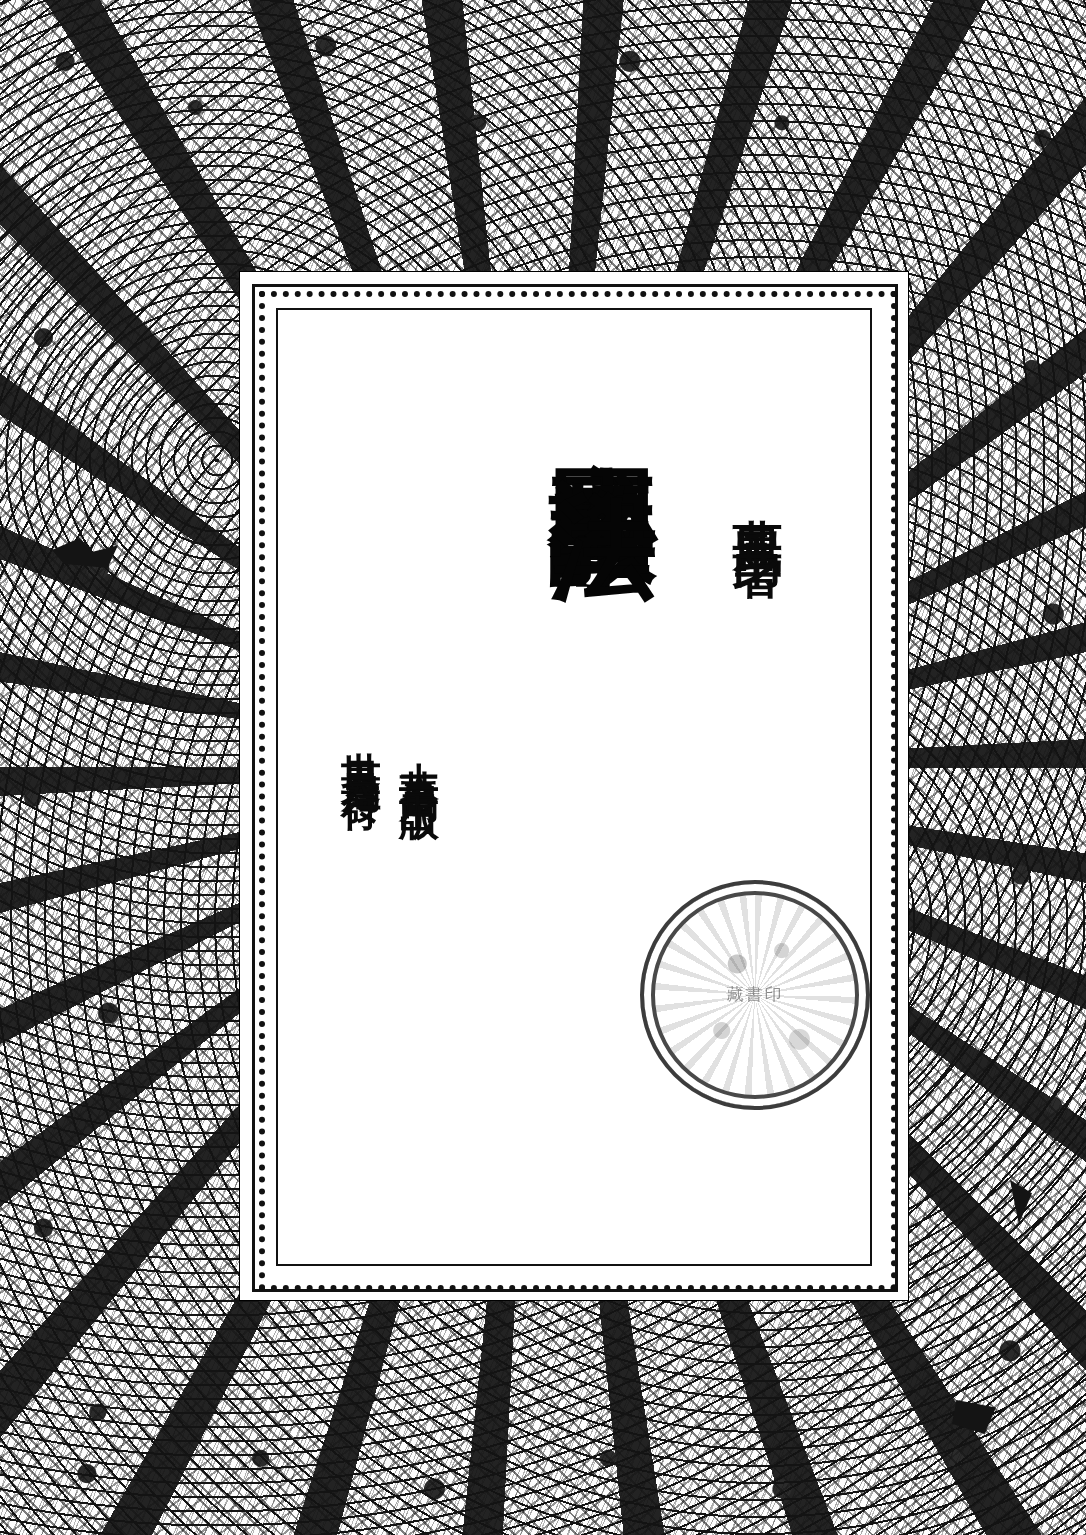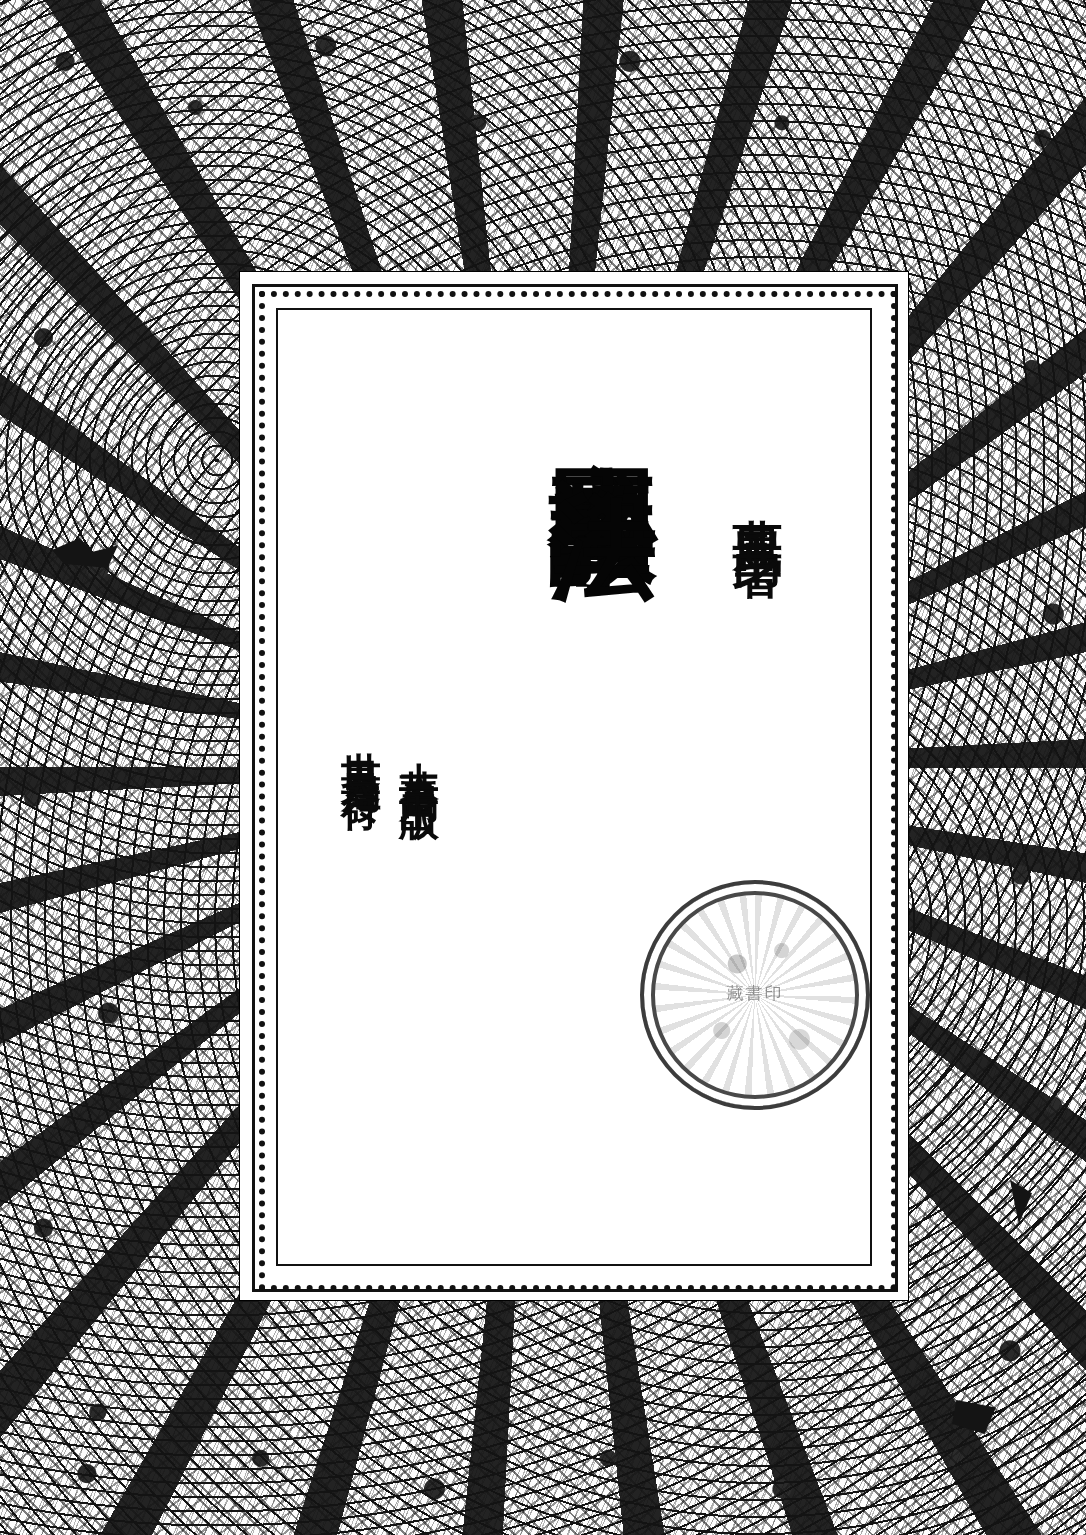--- a/index.html
+++ b/index.html
@@ -187,21 +187,20 @@
     border-radius: 50%;
     display: flex;
     align-items: center;
     justify-content: center;
     font-size: 17px;
     letter-spacing: 2px;
     color: #2b2b2b;
     text-align: center;
     line-height: 1.25;
     opacity: .6;
-    font-family: Liberation Mono, monospace;
   }
 
   
   .blemish {
     position: absolute;
     background: #141414;
   }
   .blemish.b1 { left: 52px; top: 538px; width: 66px; height: 30px; clip-path: polygon(0 40%, 42% 0, 62% 46%, 100% 24%, 84% 100%, 18% 86%); }
   .blemish.b2 { left: 952px; top: 1400px; width: 44px; height: 34px; clip-path: polygon(10% 0, 100% 22%, 74% 100%, 0 70%); }
   .blemish.b3 { left: 1010px; top: 1180px; width: 22px; height: 44px; clip-path: polygon(0 0, 100% 30%, 40% 100%); }

